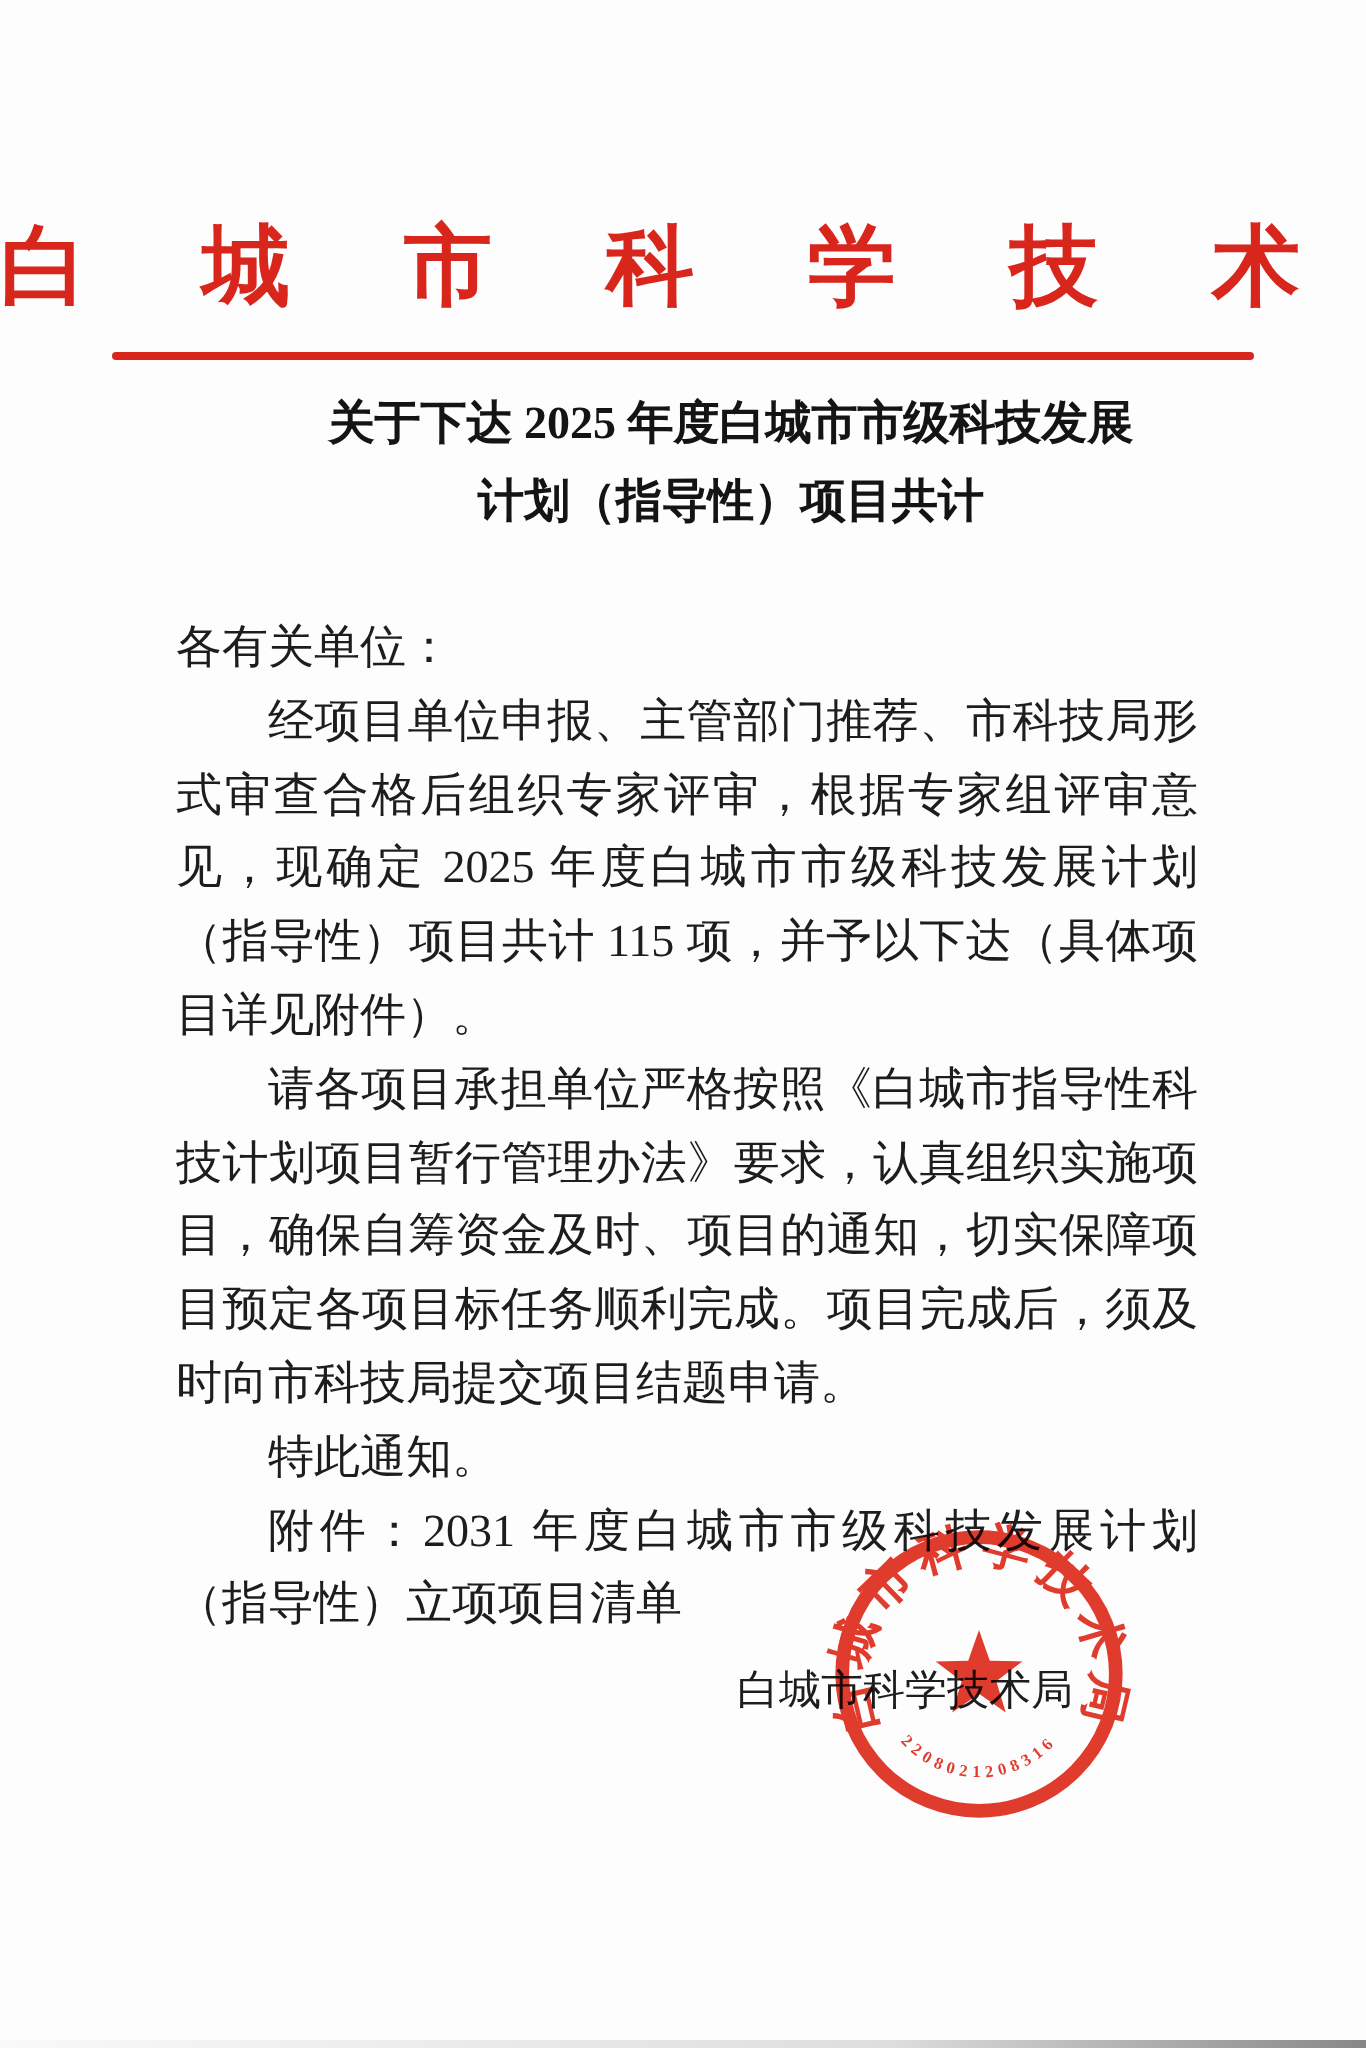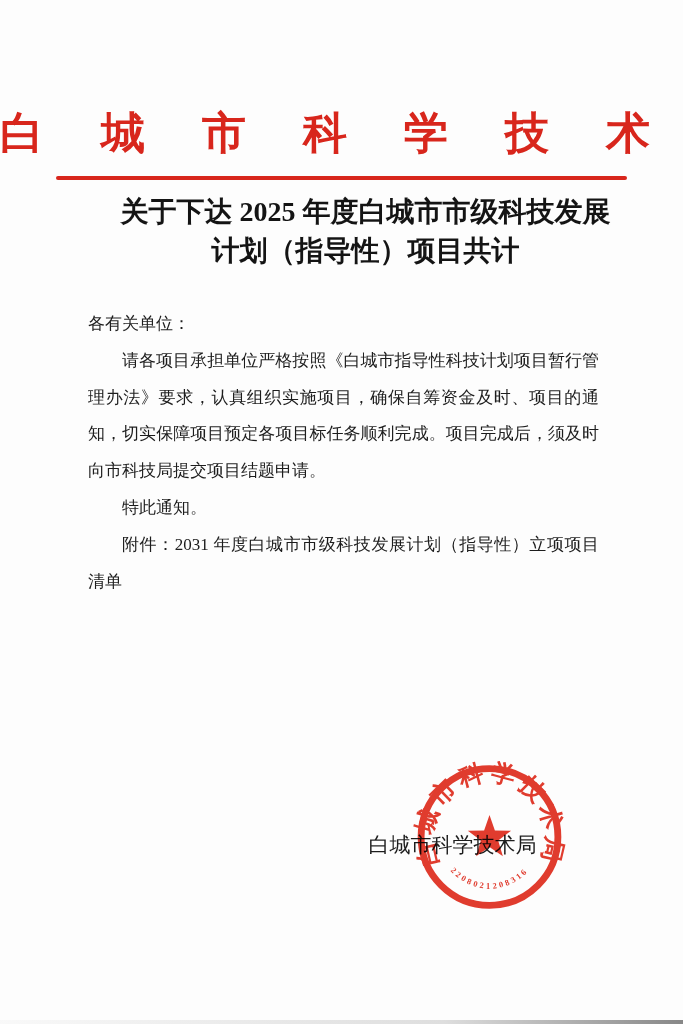--- a/index.html
+++ b/index.html
@@ -33,31 +33,31 @@
     width: 571px;
     height: 4px;
     background: #d8261c;
     margin: 15px auto 0 auto;
     border-radius: 2px;
   }
 
   .doc-title {
     margin-top: 12px;
     text-align: center;
-    font-size: 28px;
+    font-size: 23px;
     font-weight: bold;
     color: #141414;
     line-height: 39px;
     padding-left: 48px;
   }
   .doc-title span { display: block; }
 
   .doc-body {
     margin: 36px 84px 0 88px;
-    font-size: 17px;
+    font-size: 23px;
     line-height: 36.8px;
     color: #1d1d1d;
     text-align: justify;
   }
   .doc-body p.indent { text-indent: 2em; }
 
   .signature-block {
     position: absolute;
     top: 831px;
     left: 340px;
@@ -109,20 +109,21 @@
 
   <div class="red-line"></div>
 
   <h1 class="doc-title">
     <span>关于下达 2025 年度白城市市级科技发展</span>
     <span>计划（指导性）项目共计</span>
   </h1>
 
   <div class="doc-body">
     <p>各有关单位：</p>
+    <p class="indent">经项目单位申报、主管部门推荐、市科技局形式审查合格后组织专家评审，根据专家组评审意见，现确定 2025 年度白城市市级科技发展计划（指导性）项目共计 115 项，并予以下达（具体项目详见附件）。</p>
     <p class="indent">请各项目承担单位严格按照《白城市指导性科技计划项目暂行管理办法》要求，认真组织实施项目，确保自筹资金及时、项目的通知，切实保障项目预定各项目标任务顺利完成。项目完成后，须及时向市科技局提交项目结题申请。</p>
     <p class="indent">特此通知。</p>
     <p class="indent">附件：2031 年度白城市市级科技发展计划（指导性）立项项目清单</p>
   </div>
 
   <div class="signature-block">
     <div class="signature-agency">白城市科学技术局</div>
   </div>
 
   <svg class="seal" viewBox="0 0 200 200" xmlns="http://www.w3.org/2000/svg">

